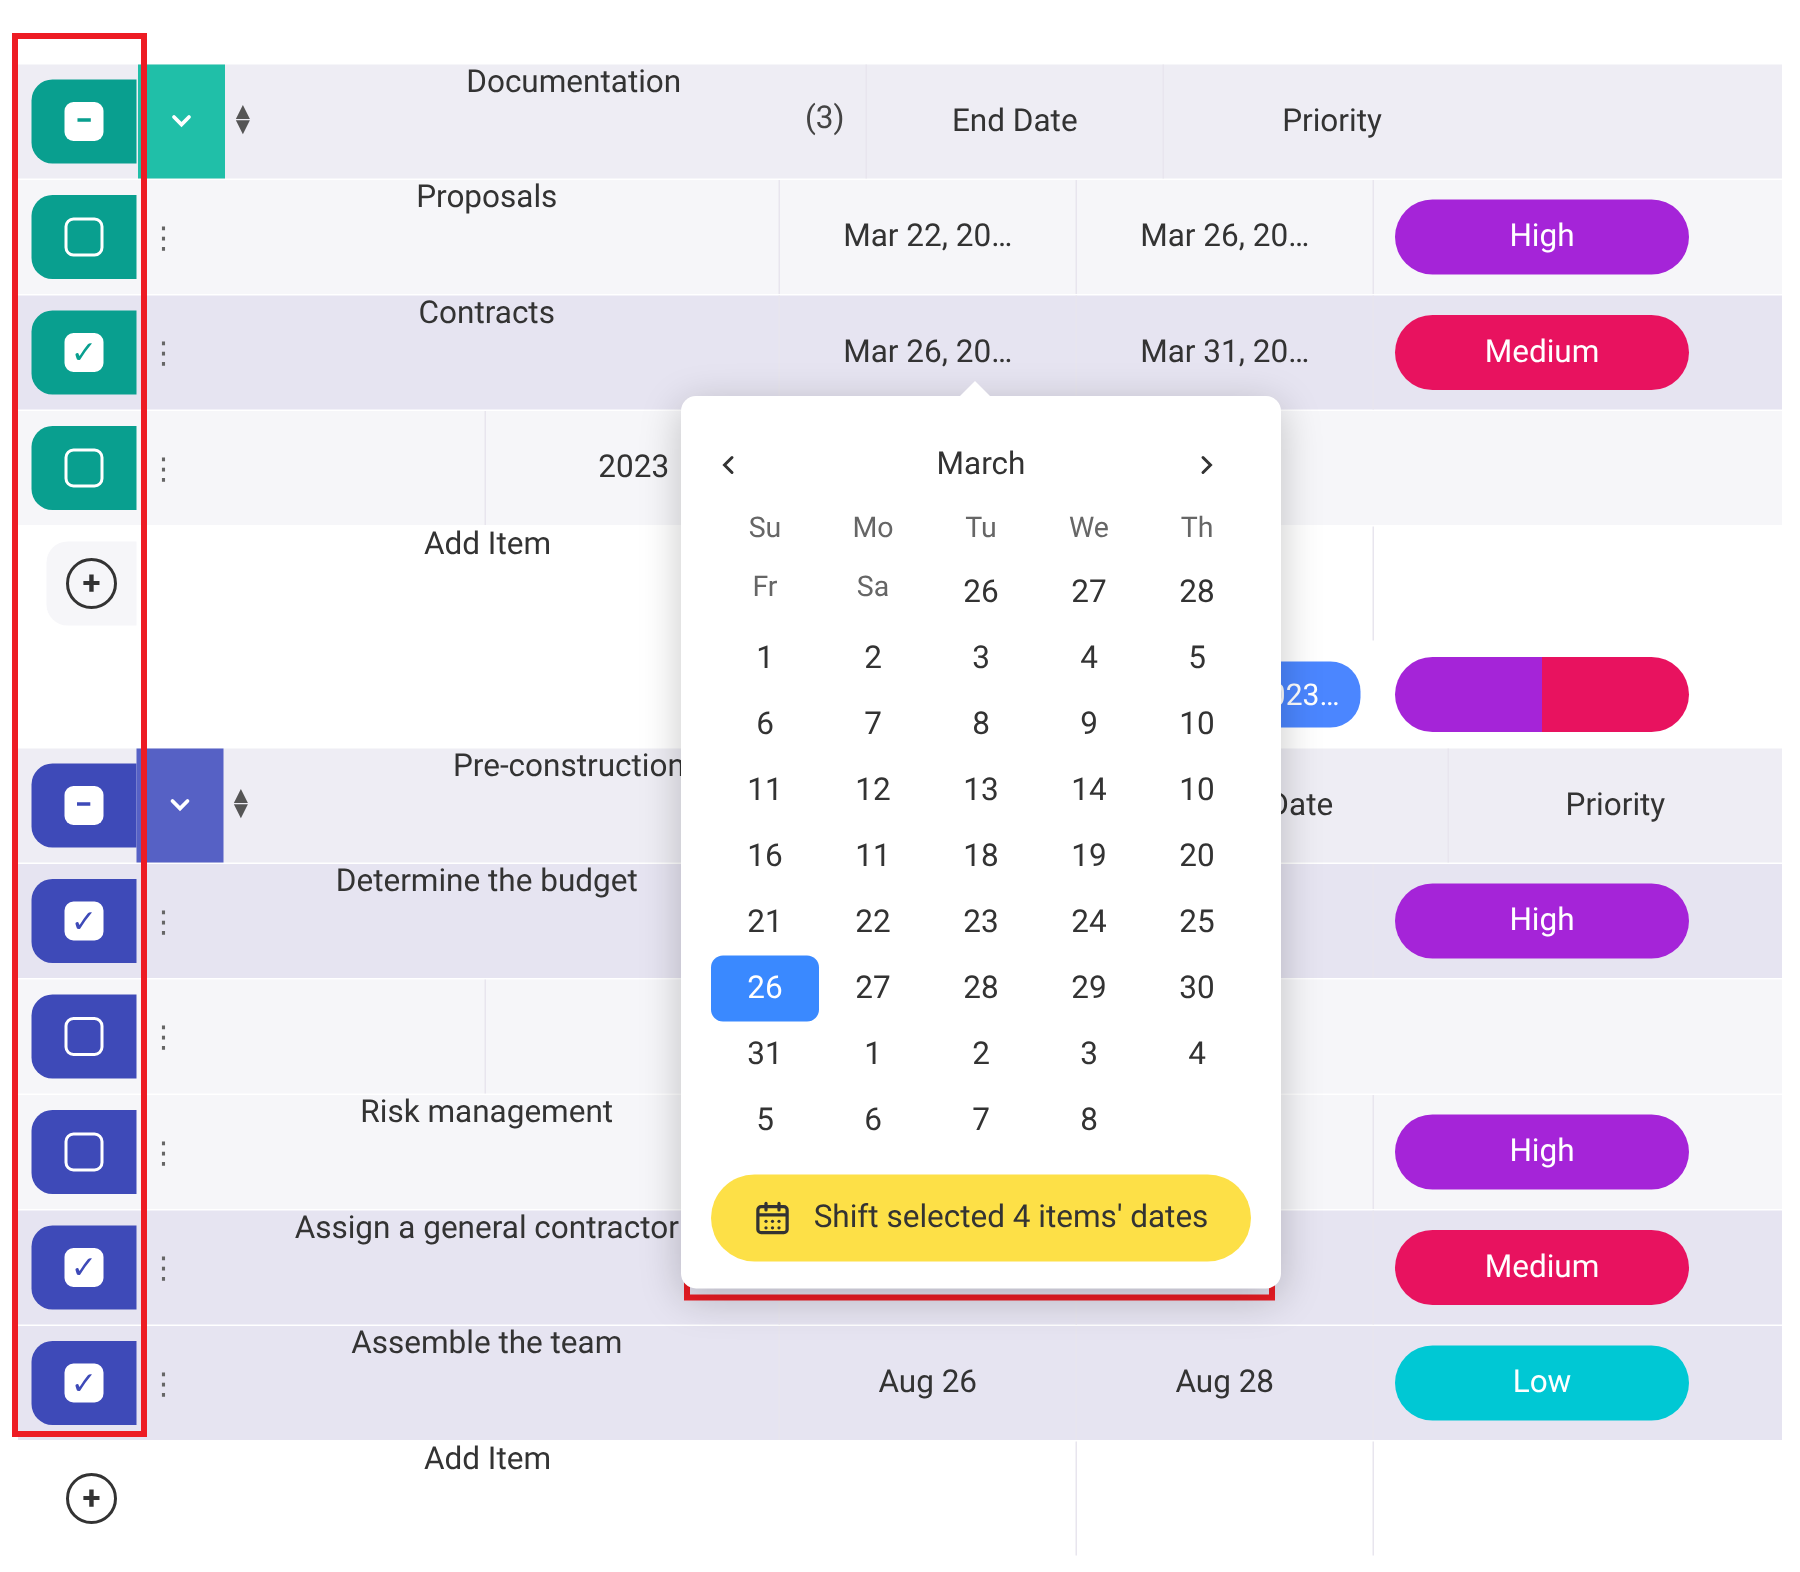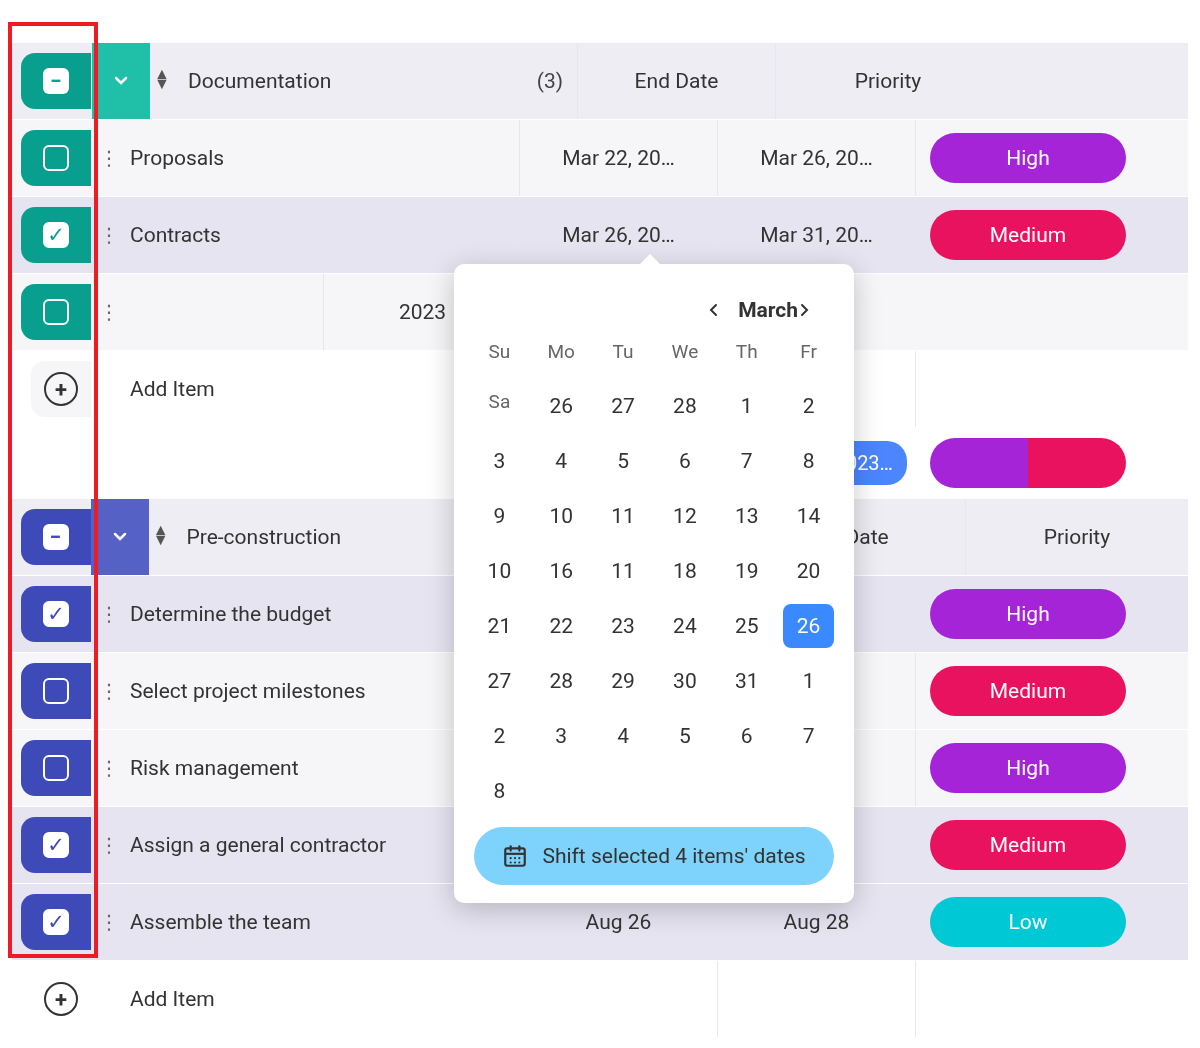--- a/index.html
+++ b/index.html
@@ -95,20 +95,21 @@
 
   .col-name {
     width: 394px;
     padding-left: 4px;
     display: flex;
     align-items: center;
     overflow: hidden;
     white-space: nowrap;
     border-right: 1px solid #e8e5ee;
     align-self: stretch;
+    flex-direction: column;
   }
   .header-row .col-name { font-weight: 400; }
 
   .col-start, .col-end {
     width: 198px;
     text-align: center;
     align-self: stretch;
     display: flex;
     align-items: center;
     justify-content: center;
@@ -229,48 +230,47 @@
     color: #444;
   }
   .seg > div:last-child { border-right: none; }
   .seg-arrow { width: 40px; }
   .seg-year { width: 126px; }
   .seg-check { width: 44px; color: #ccc; }
 
   .dp-month {
     display: flex;
     align-items: center;
-    justify-content: flex-end;
+    justify-content: space-between;
     padding: 16px 6px 12px 6px;
-    font-weight: bold;
   }
   .dp-month .nav { width: 30px; text-align: center; color: #555; cursor: pointer; }
 
   .dp-grid {
     display: grid;
-    grid-template-columns: repeat(6, 1fr);
-    gap: 11px;
+    grid-template-columns: repeat(5, 1fr);
+    gap: 0;
     text-align: center;
   }
   .dp-dow { color: #666; font-size: 19px; padding: 6px 0 10px 0; }
   .dp-day {
     height: 44px;
     display: flex;
     align-items: center;
     justify-content: center;
     border-radius: 8px;
     cursor: pointer;
     color: #333;
   }
   .dp-day.muted { color: #333; }
   .dp-day.selected { background: #3a89ff; color: #fff; }
 
   .dp-shift {
     margin-top: 14px;
-    background: #7dd3fc;
+    background: #fde047;
     border-radius: 30px;
     height: 58px;
     display: flex;
     align-items: center;
     justify-content: center;
     gap: 14px;
     color: #333;
     cursor: pointer;
   }
 
@@ -406,21 +406,20 @@
       </div>
   </div>
 
   <div class="row blue-sub">
     <div class="handle">
         <div class="handle-box">
           <div class="checkbox-outer"></div>
         </div>
       </div>
     <div class="dragger">⋮</div>
-    <div class="col-name">Select project milestones</div>
     <div class="col-start"></div>
     <div class="col-end"></div>
     <div class="col-pri">
         <div class="pri-badge pri-medium">Medium</div>
       </div>
   </div>
 
   <div class="row blue-sub">
     <div class="handle">
         <div class="handle-box">

